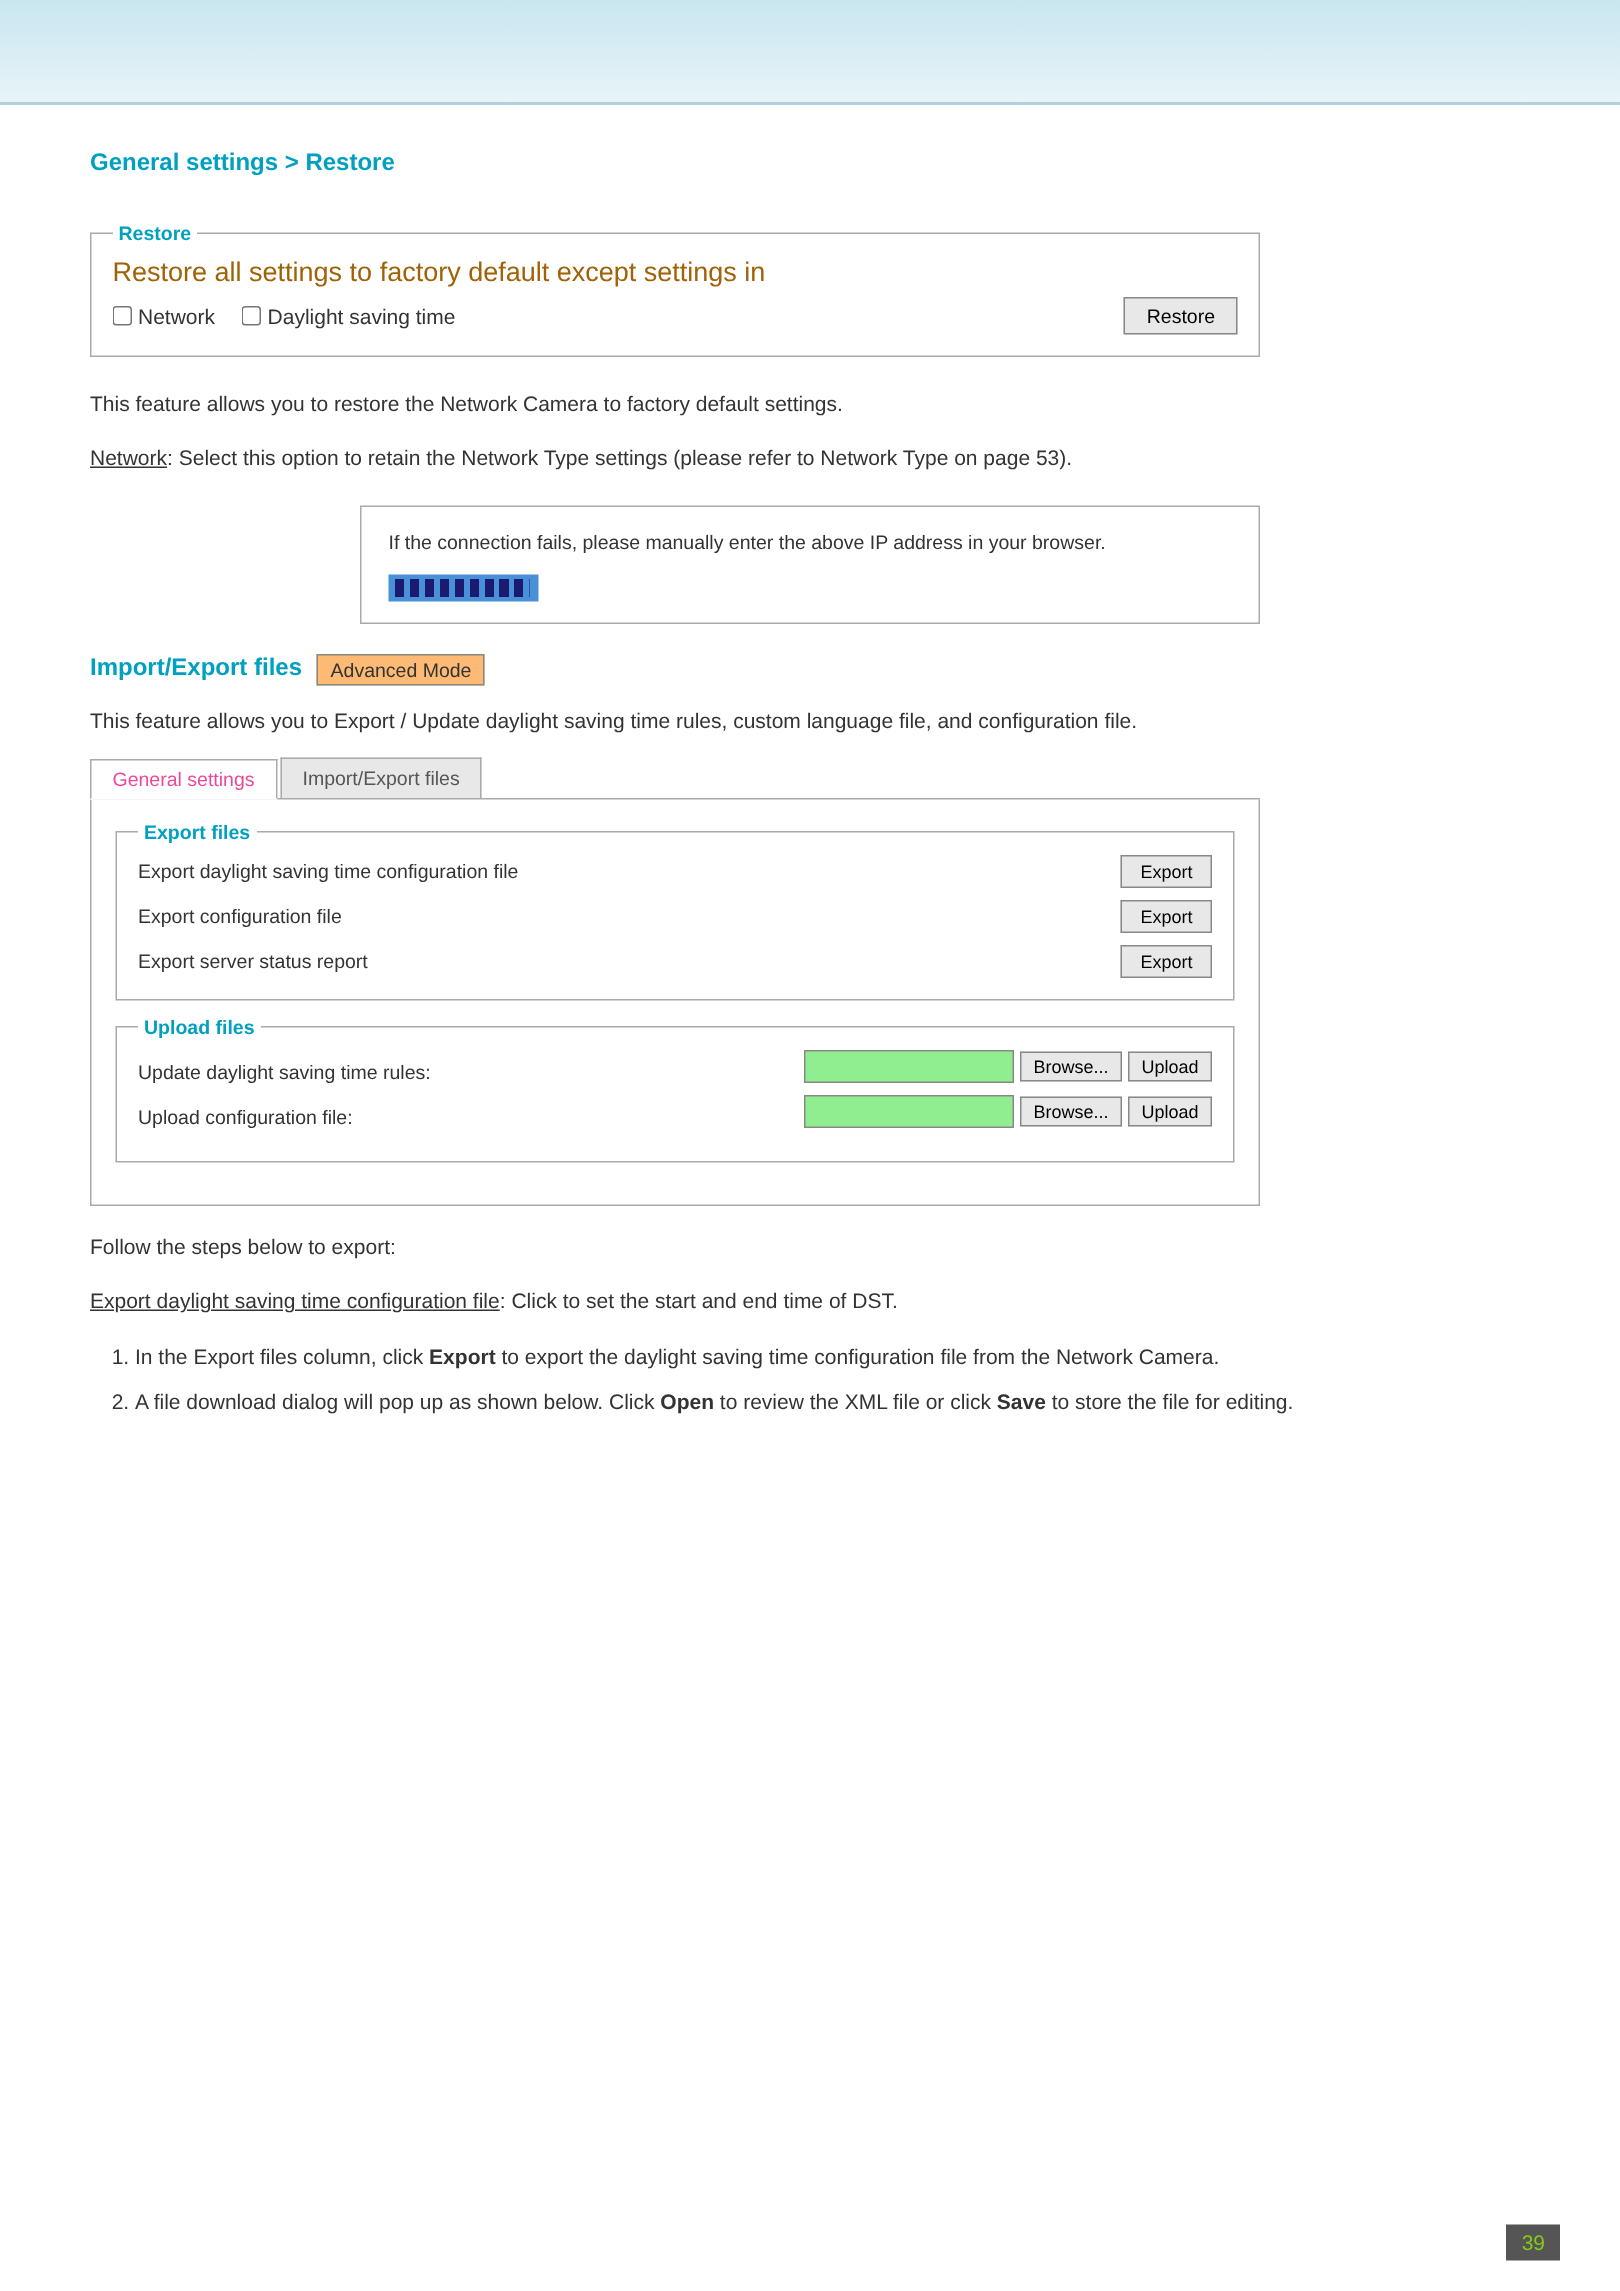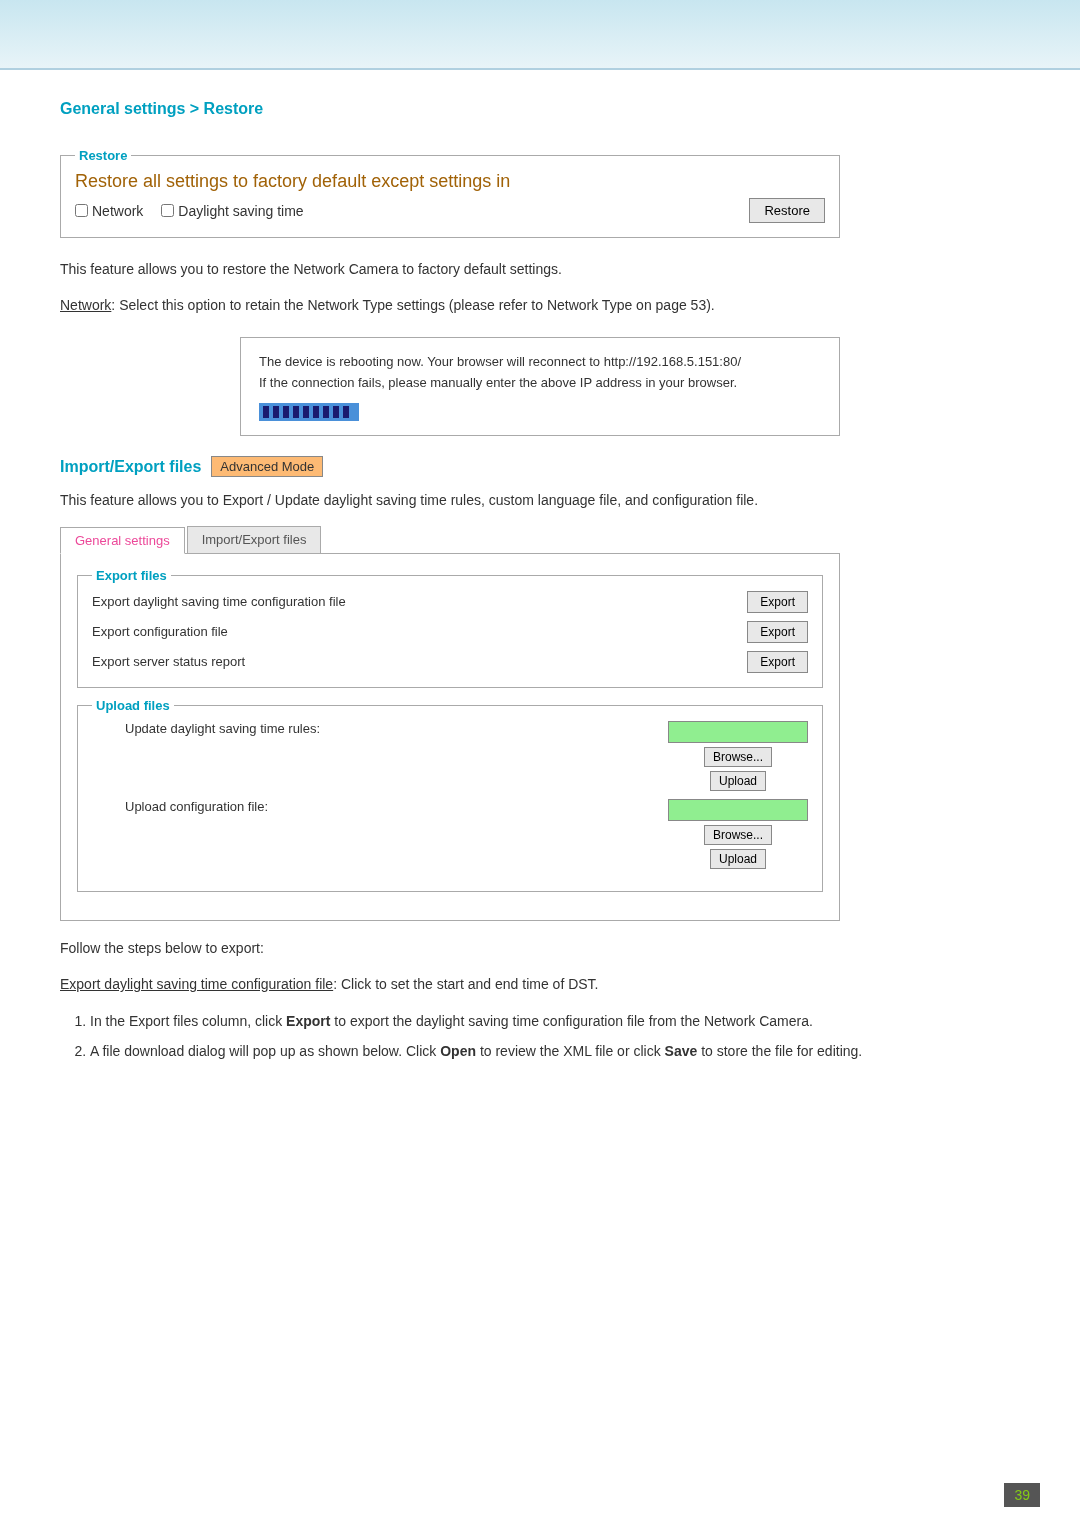--- a/index.html
+++ b/index.html
@@ -154,31 +154,29 @@
     .export-btn {
       border: 1px solid #888;
       background: #e8e8e8;
       padding: 3px 12px;
       font-size: 12px;
       cursor: pointer;
       min-width: 60px;
     }
     .upload-row {
       display: flex;
-      align-items: flex-start;
+      align-items: flex-end;
       justify-content: space-between;
       margin-bottom: 8px;
       font-size: 13px;
-      margin-left: 33px;
     }
     .upload-right {
       display: flex;
       align-items: center;
       gap: 4px;
-      flex-direction: column;
     }
     .upload-input {
       background: #90ee90;
       border: 1px solid #888;
       width: 140px;
       height: 22px;
     }
     .browse-btn, .upload-btn {
       border: 1px solid #888;
       background: #e8e8e8;
@@ -236,21 +234,20 @@
 
   <p>This feature allows you to restore the Network Camera to factory default settings.</p>
 
   <p>
     <span class="underline">Network</span><span>:  Select this option to retain the Network Type settings (please refer to Network Type on page 53).</span>
   </p>
 
 
 
   <div class="reboot-box">
-    <div>The device is rebooting now. Your browser will reconnect to http://192.168.5.151:80/</div>
     <div>If the connection fails, please manually enter the above IP address in your browser.</div>
     <div class="progress-bar-container">
       <div class="progress-bar-stripes"></div>
     </div>
   </div>
 
   
   <div class="import-export-header">
     <span class="section-title" style="margin-bottom:0;">Import/Export files</span>
     <span class="advanced-mode-badge">Advanced Mode</span>

